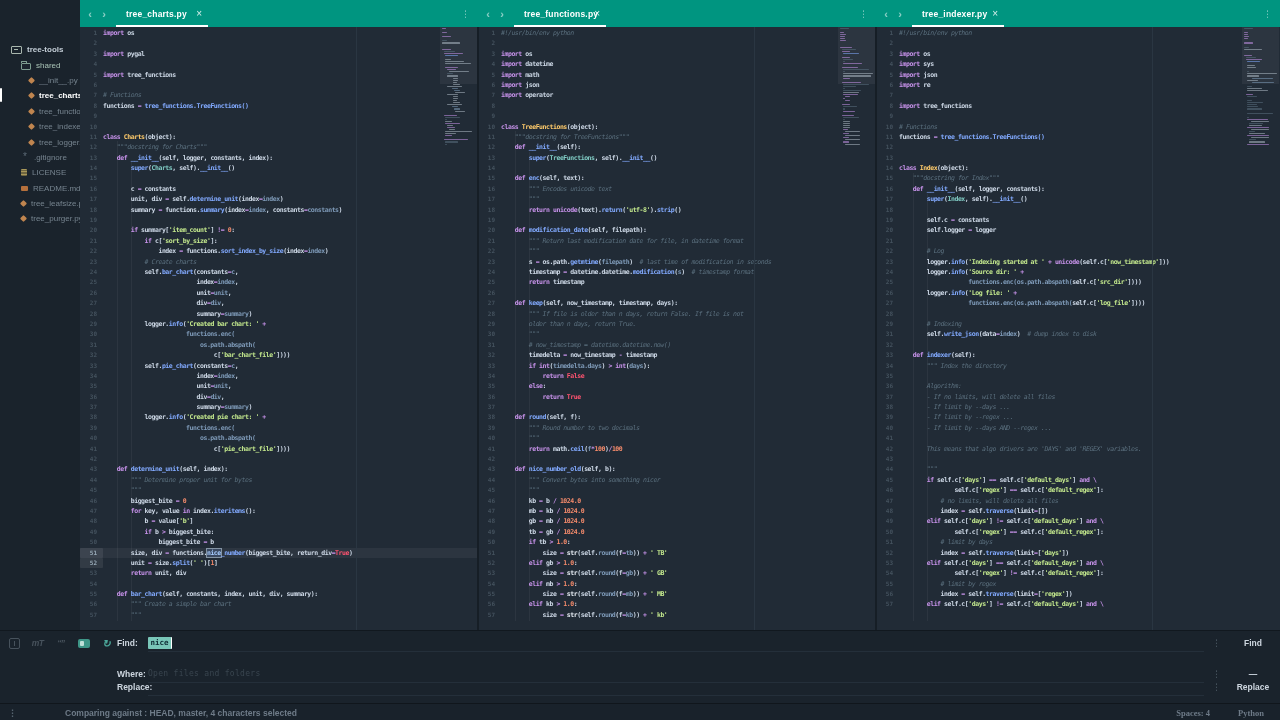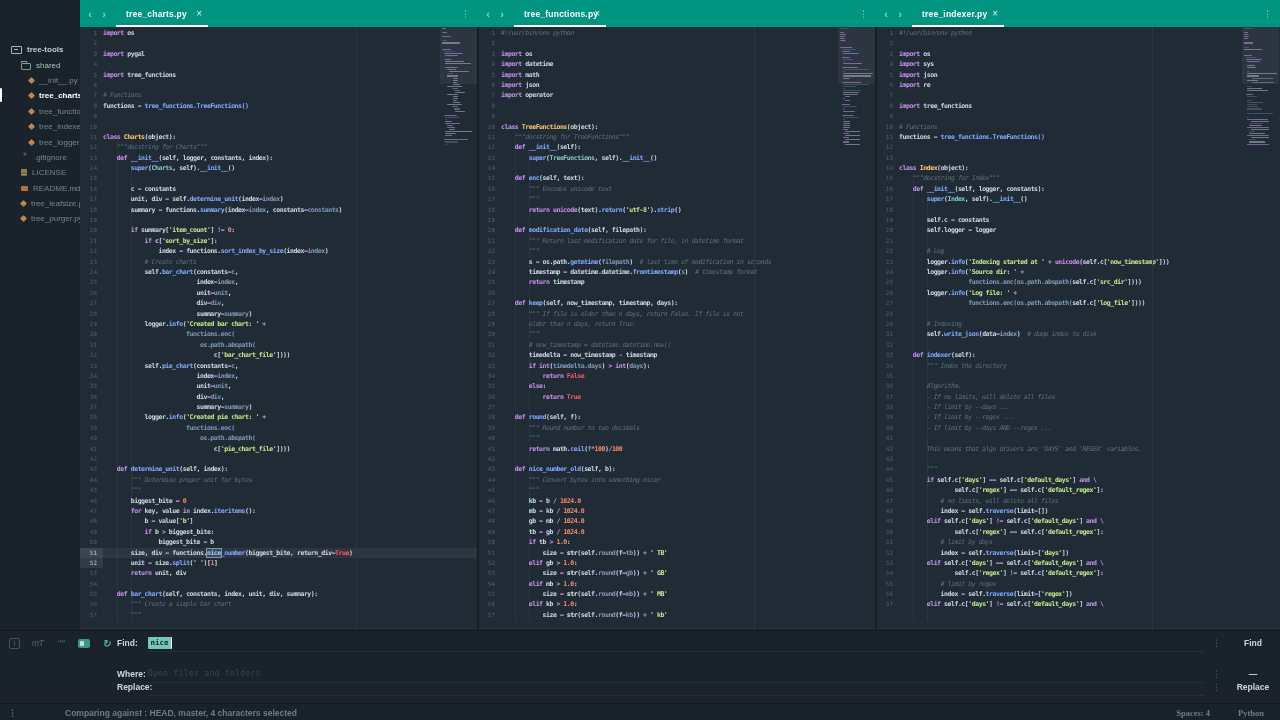--- a/index.html
+++ b/index.html
@@ -545,21 +545,21 @@
           <div class="line">
             <span class="num">22</span>
             <span class="src"><span class="s-c">        """</span></span>
           </div>
           <div class="line">
             <span class="num">23</span>
             <span class="src"><span class="s-t">        s </span><span class="s-k">=</span><span class="s-t"> os.path.</span><span class="s-f">getmtime</span><span class="s-t">(</span><span class="s-b">filepath</span><span class="s-t">)  </span><span class="s-c"># last time of modification in seconds</span></span>
           </div>
           <div class="line">
             <span class="num">24</span>
-            <span class="src"><span class="s-t">        timestamp </span><span class="s-k">=</span><span class="s-t"> datetime.datetime.</span><span class="s-f">fromtimestamp</span><span class="s-t">(</span><span class="s-b">s</span><span class="s-t">)  </span><span class="s-c"># timestamp format</span></span>
+            <span class="src"><span class="s-t">        timestamp </span><span class="s-k">=</span><span class="s-t"> datetime.datetime.</span><span class="s-f">modification</span><span class="s-t">(</span><span class="s-b">s</span><span class="s-t">)  </span><span class="s-c"># timestamp format</span></span>
           </div>
           <div class="line">
             <span class="num">25</span>
             <span class="src"><span class="s-k">        return</span><span class="s-t"> timestamp</span></span>
           </div>
           <div class="line">
             <span class="num">26</span>
             <span class="src"></span>
           </div>
           <div class="line">

